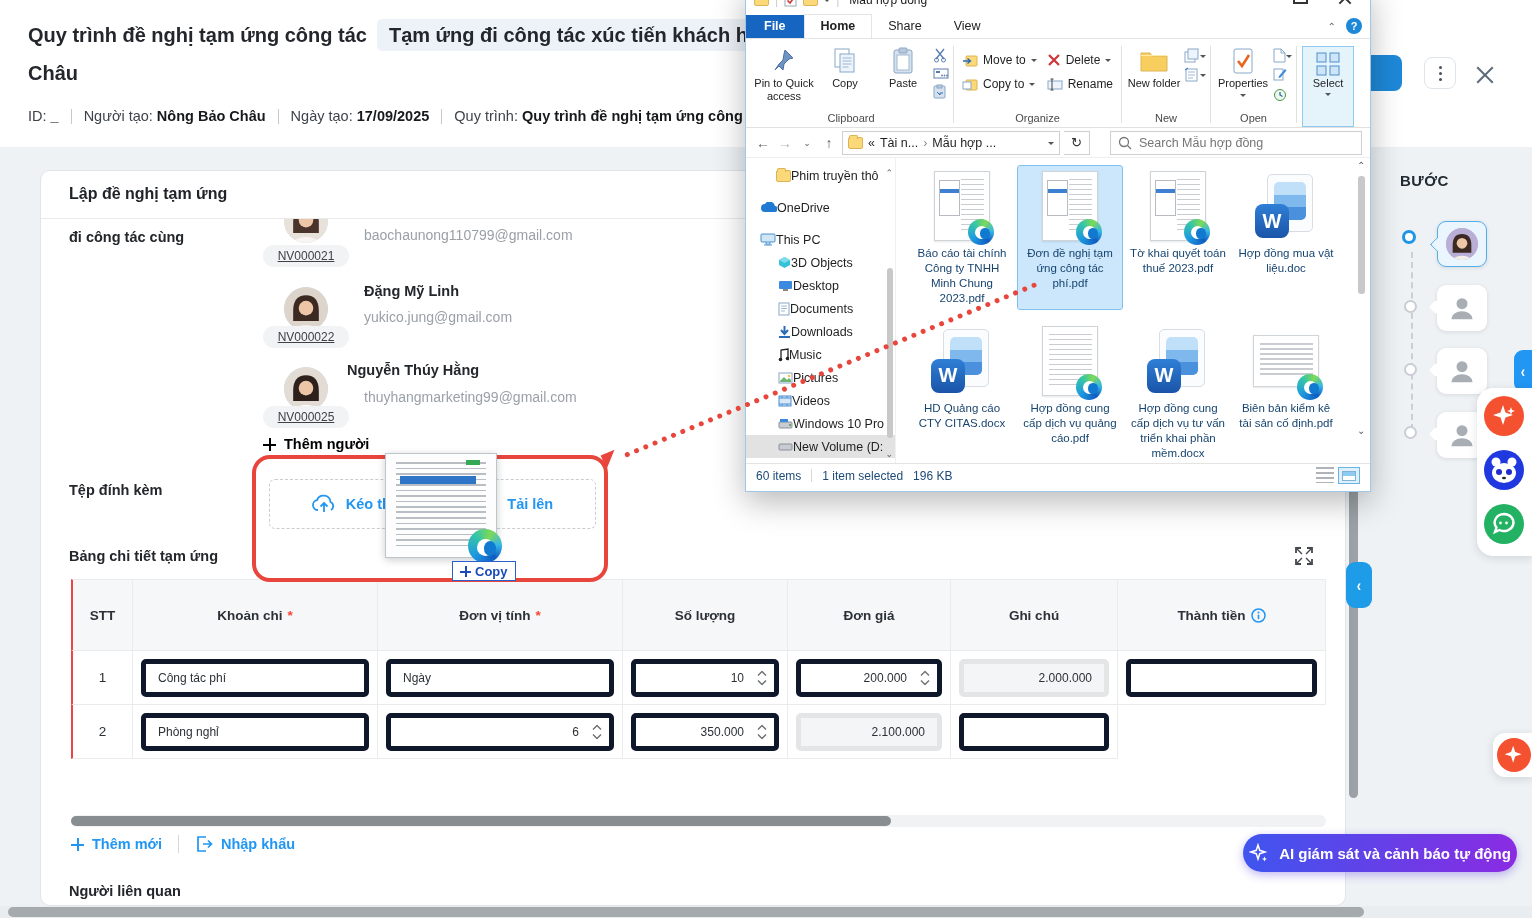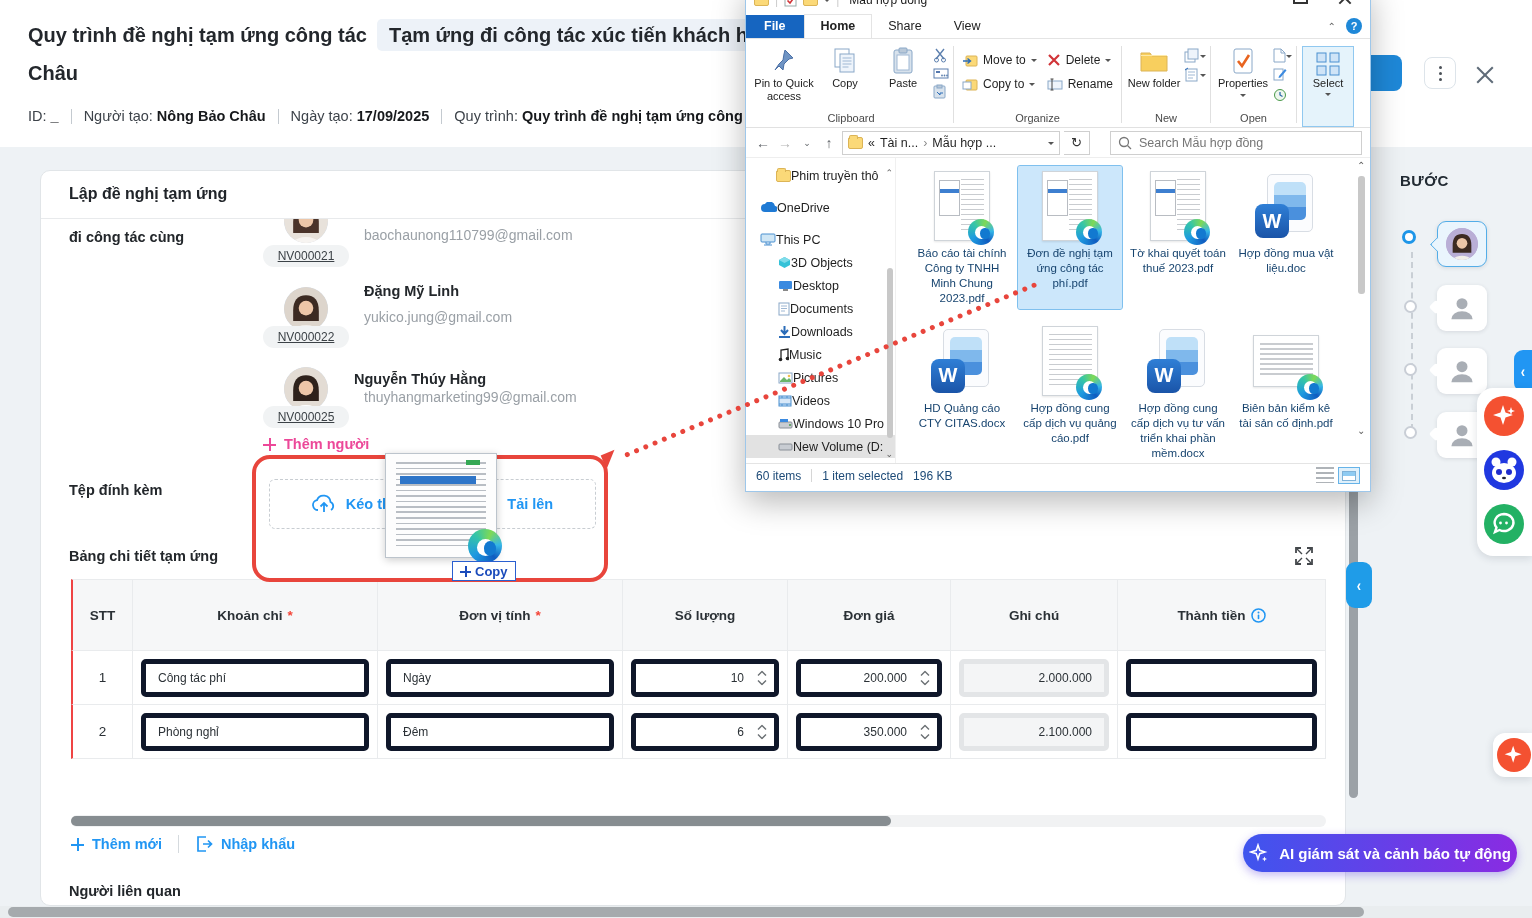--- a/index.html
+++ b/index.html
@@ -31,21 +31,21 @@
 .card-hd { position:absolute; left:0; top:0; width:100%; height:48px; border-bottom:1px solid #e8eaec; }
 .card-hd span { position:absolute; left:28px; top:14px; font-size:16px; font-weight:bold; color:#202429; }
 .card-body { position:absolute; left:0; top:48px; right:0; bottom:0; overflow:hidden; }
 .lbl { font-size:14.5px; font-weight:bold; color:#23272b; }
 .companion-label { position:absolute; left:28px; top:10px; }
 .people { position:absolute; left:222px; top:0; width:420px; }
 .avatar { position:absolute; width:44px; height:44px; border-radius:50%; overflow:hidden; background:#cfd8e4; }
 .pname { position:absolute; font-size:14.5px; font-weight:bold; color:#23272b; }
 .pemail { position:absolute; font-size:14px; color:#9aa0a6; }
 .pcode { position:absolute; width:86px; height:22px; background:#f1f3f4; border-radius:12px; font-size:12px; color:#3c4247; display:flex; align-items:center; justify-content:center;text-decoration:underline; }
-.addlink { position:absolute; left:0; top:217px; display:flex; align-items:center; gap:8px; color:#ec4899; font-size:14.5px; font-weight:bold; cursor:pointer; }
+.addlink { position:absolute; left:0; top:217px; display:flex; align-items:center; gap:8px; color:#000000; font-size:14.5px; font-weight:bold; cursor:pointer; }
 .plus { position:relative; width:13px; height:13px; }
 .plus::before { content:""; position:absolute; left:0; top:6px; width:13px; height:2px; background:currentColor; }
 .plus::after { content:""; position:absolute; left:6px; top:0; width:2px; height:13px; background:currentColor; }
 .attach-label { position:absolute; left:28px; top:263px; }
 .upload-box { position:absolute; left:228px; top:260px; width:327px; height:50px; border:1px dashed #c8cdd2; border-radius:6px; display:flex; align-items:center; justify-content:center; gap:10px; font-size:14.5px; font-weight:bold; color:#2196f3; }
 .upl-sep { width:1px; height:16px; background:#d5dade; }
 .tbl-title { position:absolute; left:28px; top:329px; }
 .expand-ic { position:absolute; left:1254px; top:328px; width:18px; height:18px; cursor:pointer; }
 
 
@@ -240,21 +240,21 @@
         <div class="pcode" style="left:0; top:107px;">NV000022</div>
 
         <div class="avatar" style="left:21px; top:148px;">
           <svg viewBox="0 0 48 48" width="44" height="44">
               <circle cx="24" cy="24" r="24" fill="#e3dcd4"></circle>
               <path d="M10 26 q0-17 14-17 q14 0 14 17 l0 11 l-28 0 z" fill="#2e211b"></path>
               <circle cx="24" cy="23" r="8" fill="#edc6a8"></circle>
               <path d="M7 48 q17-13 34 0 z" fill="#ffffff"></path>
             </svg>
         </div>
-        <div class="pname" style="left:91px; top:143px;margin-top:9px;">Nguyễn Thúy Hằng</div>
+        <div class="pname" style="left:84px; top:143px;">Nguyễn Thúy Hằng</div>
         <div class="pemail" style="left:101px; top:170px;">thuyhangmarketing99@gmail.com</div>
         <div class="pcode" style="left:0; top:187px;">NV000025</div>
 
         <div class="addlink">
           <span class="plus"></span>
           <span>Thêm người</span>
         </div>
       </div>
 
       <div class="lbl attach-label">Tệp đính kèm</div>
@@ -340,23 +340,20 @@
             </div>
           <div>
               <div class="cellbox"></div>
             </div>
         </div>
 
         <div class="trow tbody">
           <div>2</div>
           <div>
               <div class="cellbox">Phòng nghỉ</div>
-            </div>
-          <div>
-              <div class="cellbox">Đêm</div>
             </div>
           <div>
               <div class="cellbox num">
                 <span>6</span>
             <span class="spin">
                   <svg width="10" height="6">
                     <path d="M1 5 L5 1 L9 5" fill="none" stroke="#6b7074" stroke-width="1.4"></path>
                   </svg>
                   <svg width="10" height="6">
                     <path d="M1 1 L5 5 L9 1" fill="none" stroke="#6b7074" stroke-width="1.4"></path>

